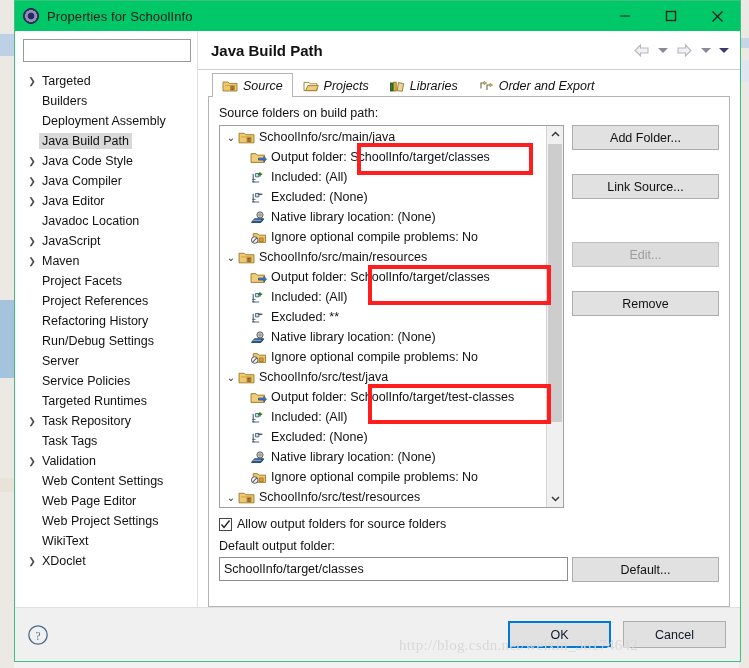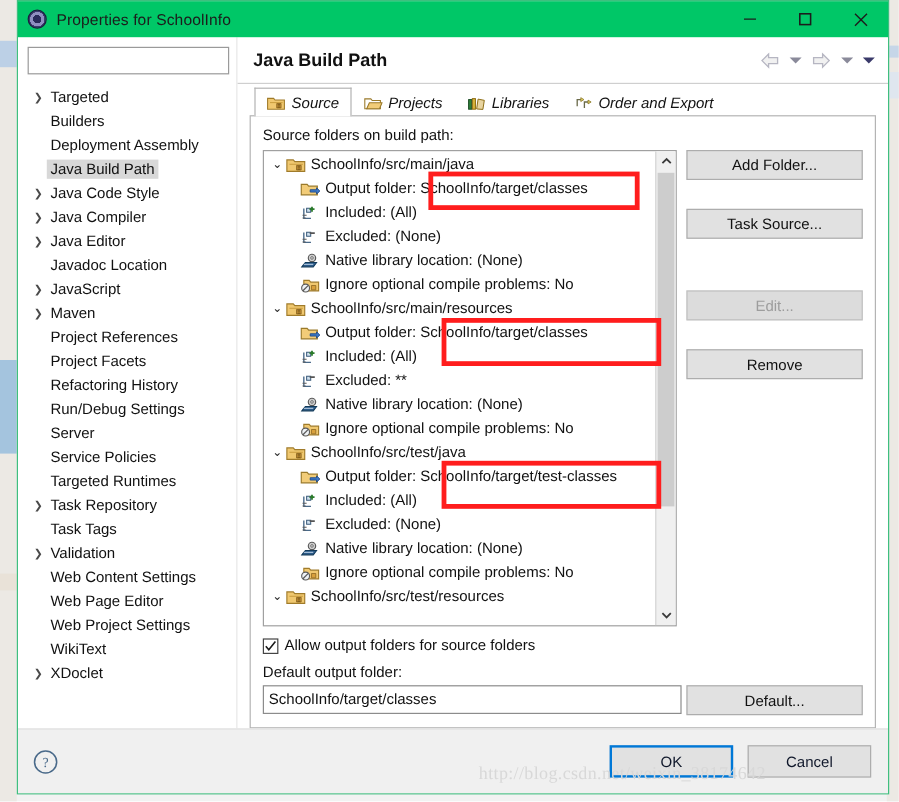--- a/index.html
+++ b/index.html
@@ -118,21 +118,21 @@
   .pbtn.disabled { color: #9d9d9d; background: #dcdcdc; border-color: #c0c0c0; }
   .pbtn.spacer-top { margin-top: 19px; }
 
   .chk-row { display: flex; align-items: center; gap: 5px; margin-top: 9px; font-size: 12.5px; color: #111; }
   .chkbox {
     width: 13px; height: 13px; border: 1px solid #444; background: #fff; flex: none;
     display: flex; align-items: center; justify-content: center;
   }
   .chkbox svg { display: block; }
   .out-label { font-size: 12.5px; color: #111; margin-top: 8px; margin-bottom: 4px; }
-  .out-row { display: flex; gap: 4px; margin-bottom: 2px; }
+  .out-row { display: flex; gap: 4px; margin-bottom: 16px; }
   .out-input {
     flex: 1; height: 24px; border: 1px solid #8c8c8c; background: #fff;
     font-size: 12.5px; padding: 0 4px; color: #111; outline: none;
     font-family: "Liberation Sans", sans-serif;
   }
   .out-browse { width: 147px; flex: none; }
 
   .footer {
     height: 54px; flex: none; background: #f0f0f0; border-top: 1px solid #dfdfdf;
     display: flex; align-items: center; padding: 0 14px 0 12px; position: relative;
@@ -235,25 +235,25 @@
             <div class="nav-item">
               <span class="arrow">❯</span>
               <span class="lbl">JavaScript</span>
             </div>
             <div class="nav-item">
               <span class="arrow">❯</span>
               <span class="lbl">Maven</span>
             </div>
             <div class="nav-item">
               <span class="arrow"></span>
+              <span class="lbl">Project Facets</span>
+            </div>
+            <div class="nav-item">
+              <span class="arrow"></span>
               <span class="lbl">Project References</span>
-            </div>
-            <div class="nav-item">
-              <span class="arrow"></span>
-              <span class="lbl">Project Facets</span>
             </div>
             <div class="nav-item">
               <span class="arrow"></span>
               <span class="lbl">Refactoring History</span>
             </div>
             <div class="nav-item">
               <span class="arrow"></span>
               <span class="lbl">Run/Debug Settings</span>
             </div>
             <div class="nav-item">
@@ -598,21 +598,21 @@
                 <div class="vs-btn" style="position:absolute;bottom:0;left:0;right:0;">
                   <svg width="9" height="7" viewBox="0 0 9 7">
                       <path d="M1 2 L4.5 5.5 L8 2" fill="none" stroke="#3a3a3a" stroke-width="1.5"></path>
                     </svg>
                 </div>
               </div>
             </div>
 
             <div class="btncol" id="btncol">
                 <div class="pbtn">Add Folder...</div>
-                <div class="pbtn">Task Source...</div>
+                <div class="pbtn">Link Source...</div>
                 <div class="pbtn disabled spacer-top">Edit...</div>
                 <div class="pbtn">Remove</div>
               </div>
           </div>
 
           <div class="chk-row">
             <span class="chkbox">
               <svg width="11" height="11" viewBox="0 0 11 11">
                   <path d="M1.5 5.5 L4 8.5 L9.5 1.5" fill="none" stroke="#1a1a1a" stroke-width="1.3"></path>
                 </svg>

